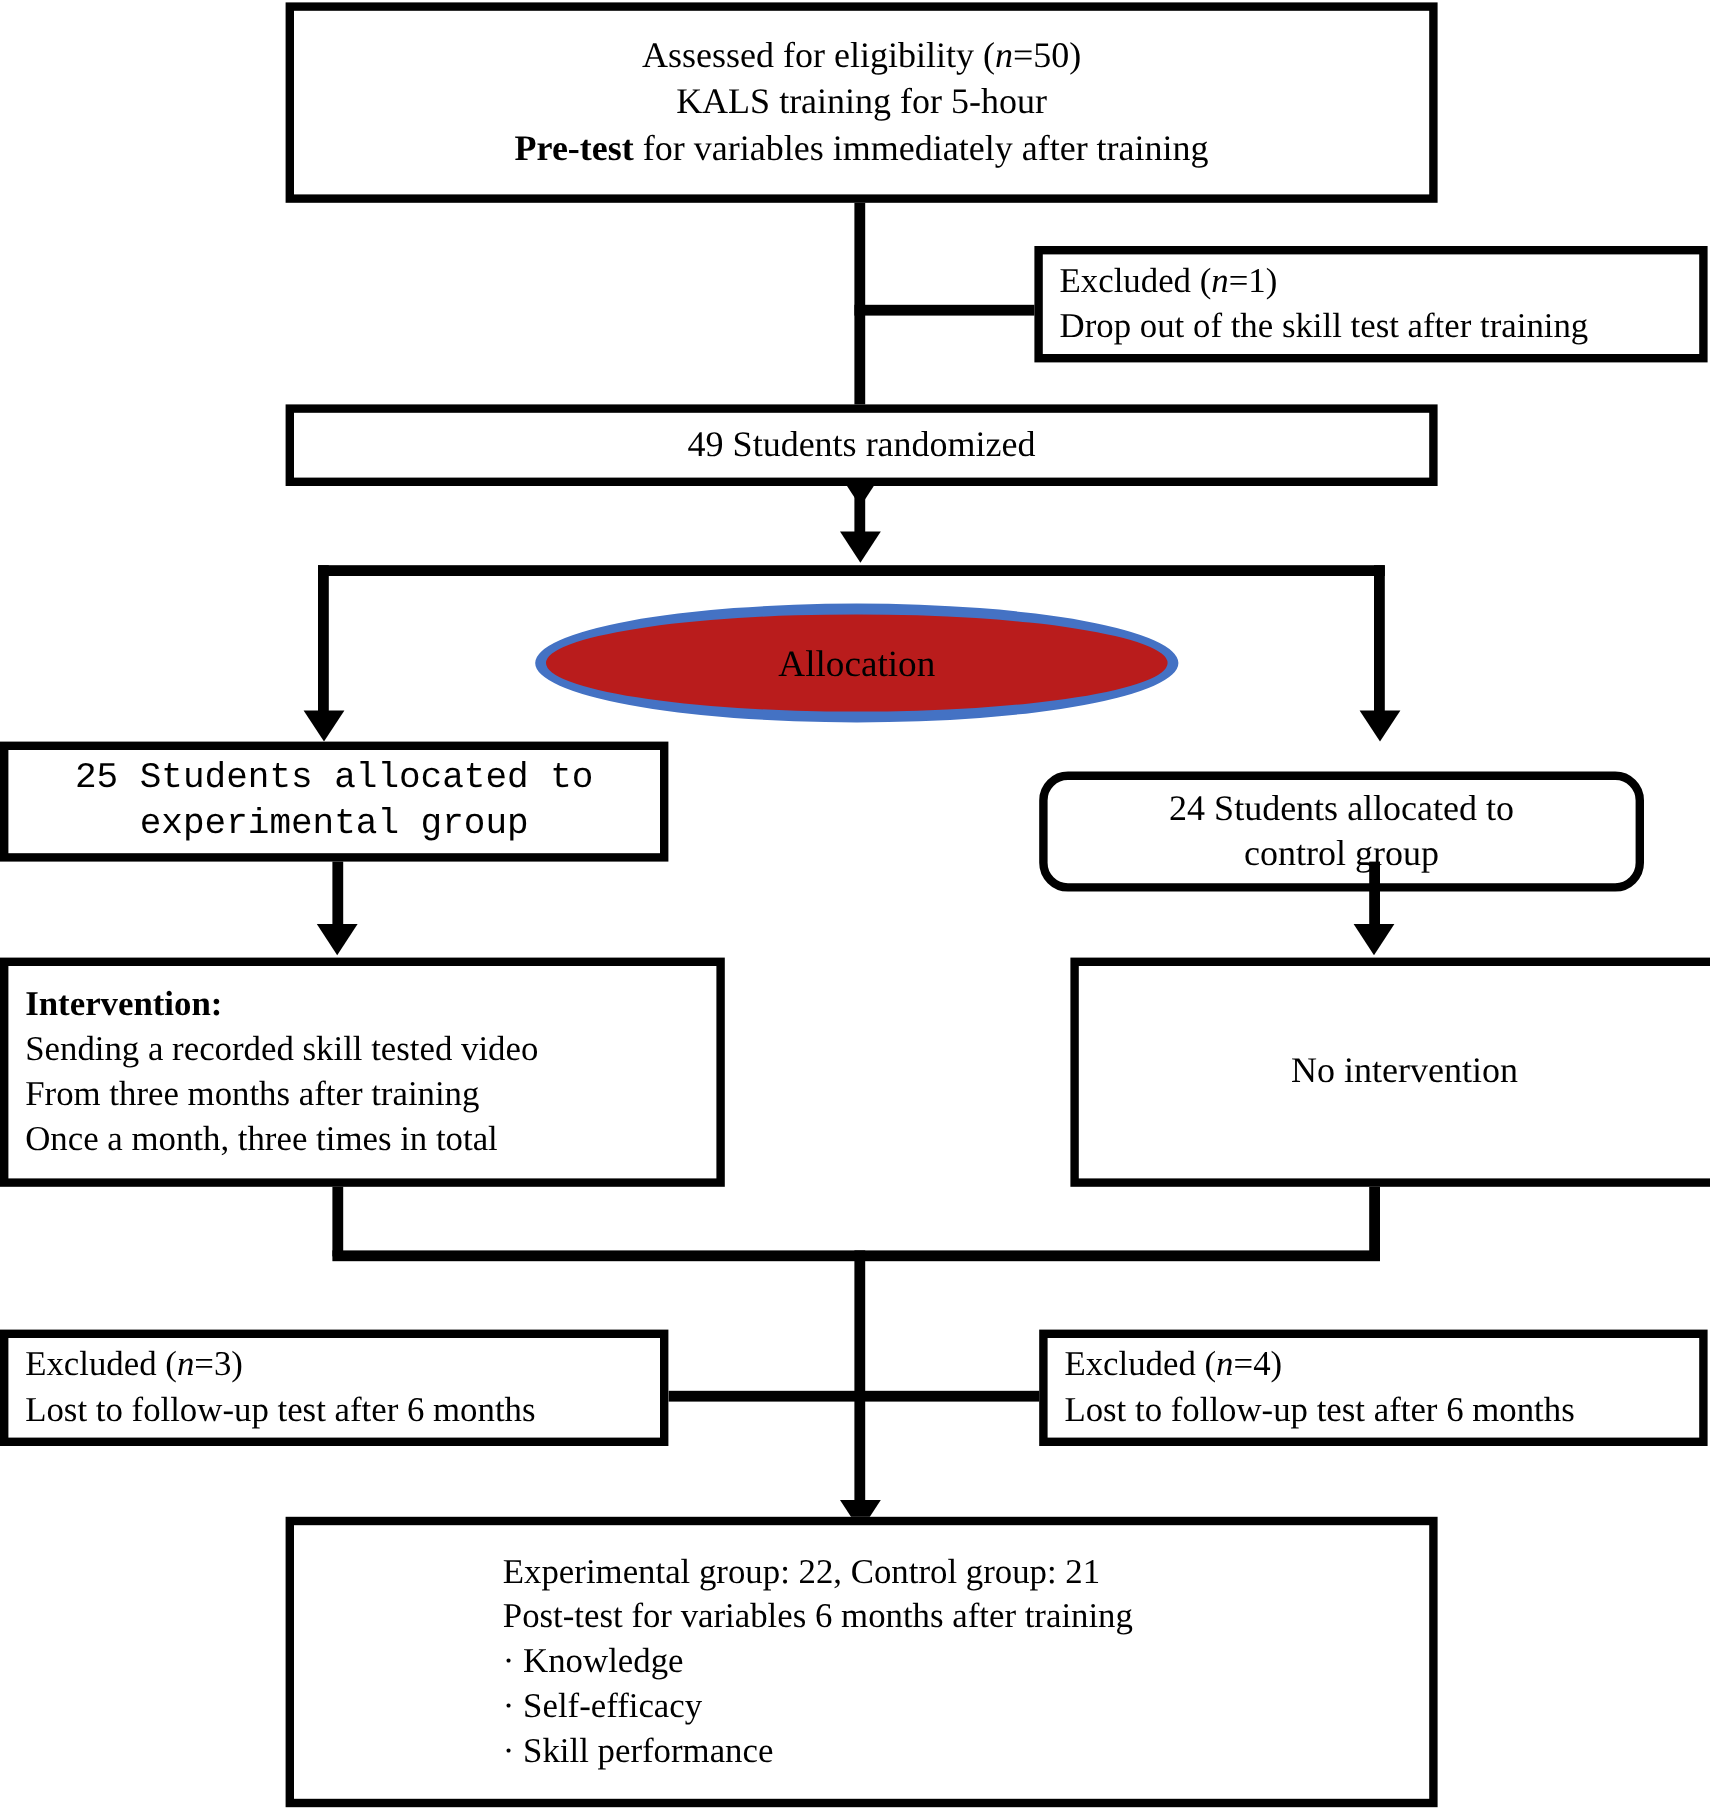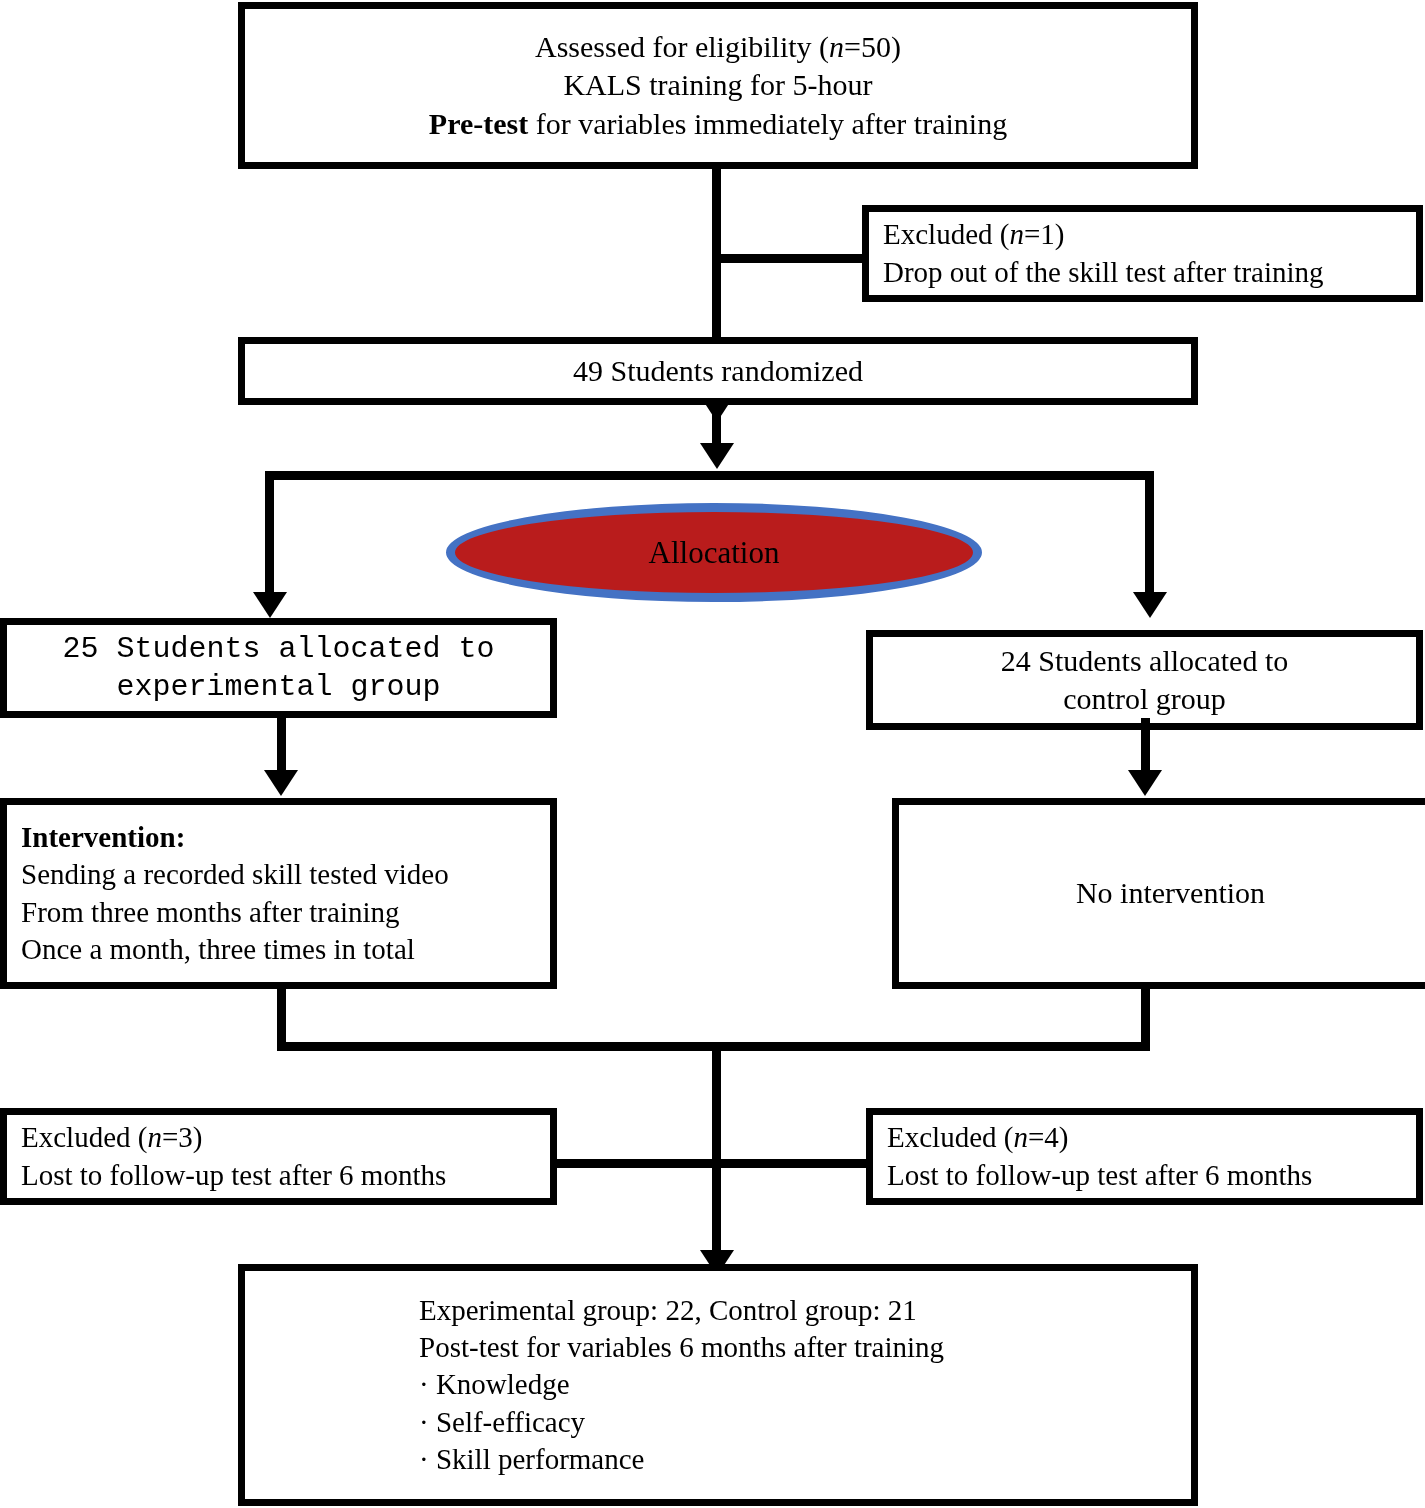--- a/index.html
+++ b/index.html
@@ -117,32 +117,32 @@
 
   <div class="ellipse" style="left:446px; top:503px; width:536px; height:99px; border:9px solid #4472C4; background:#b91c1c;">
     <span>Allocation</span>
   </div>
 
   <div class="node center" style="left:0px; top:618px; width:557px; height:100px;font-family:Liberation Mono, monospace;">
     <div class="line fs-large">25 Students allocated to</div>
     <div class="line fs-large">experimental group</div>
   </div>
 
-  <div class="node center" style="left:866px; top:630px; width:557px; height:100px;">
+  <div class="node center" style="left:866px; top:643px; width:504px; height:100px;border-radius:24px;">
     <div class="line fs-large">24 Students allocated to</div>
     <div class="line fs-large">control group</div>
   </div>
 
   <div class="vline" style="left:277px; top:718px; height:58px;"></div>
   <div class="arrow-down" style="left:264px; top:770px;"></div>
 
   <div class="vline" style="left:1141px; top:718px; height:58px;"></div>
   <div class="arrow-down" style="left:1128px; top:770px;"></div>
 
-  <div class="node left pad-l" style="left:0px; top:798px; width:557px; height:191px;">
+  <div class="node left pad-l" style="left:0px; top:798px; width:604px; height:191px;">
     <div class="line fs-mid bold">Intervention:</div>
     <div class="line fs-mid">Sending a recorded skill tested video</div>
     <div class="line fs-mid">From three months after training</div>
     <div class="line fs-mid">Once a month, three times in total</div>
   </div>
 
   <div class="node center" style="left:892px; top:798px; width:557px; height:191px;">
     <div class="line fs-large">No intervention</div>
   </div>
 

